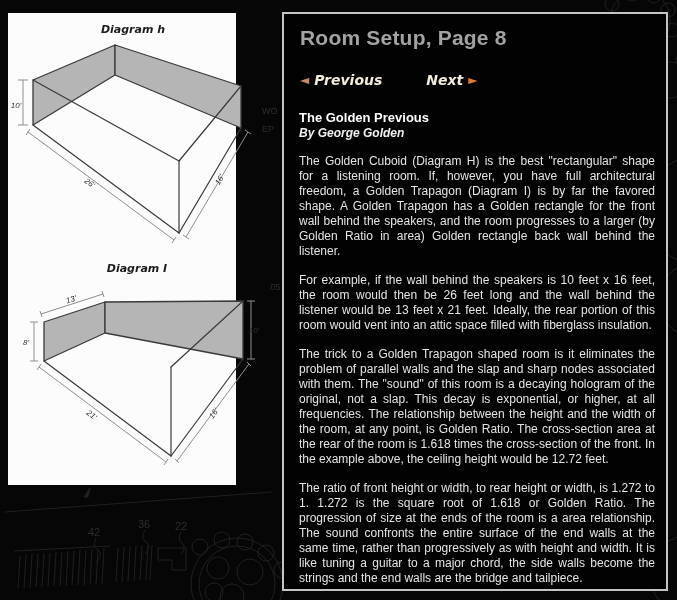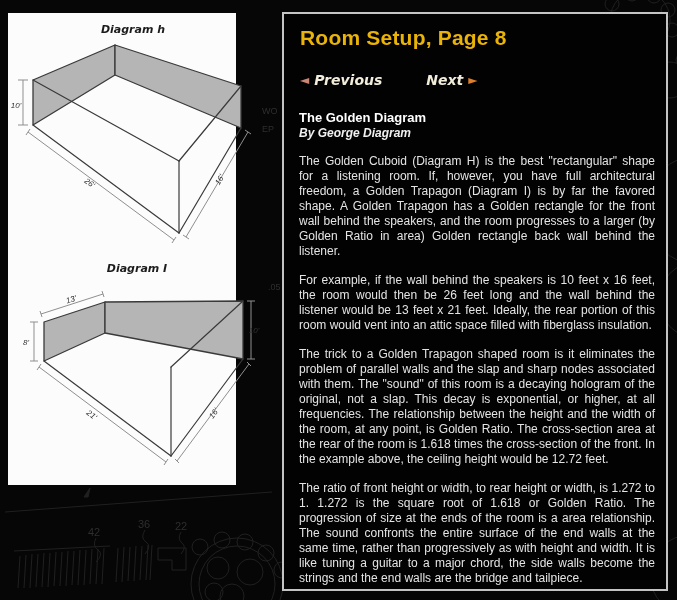--- a/index.html
+++ b/index.html
@@ -28,21 +28,21 @@
   .dimtext{font-size:8px;font-style:italic;fill:#333;font-family:"Liberation Sans",sans-serif;}
 
   
   .content-panel{
     position:absolute;left:282px;top:12px;width:386px;height:579px;
     box-sizing:border-box;background:#020202;
     border:2px solid #c4c4c4;
     padding:8px 12px 0 14px;overflow:hidden;
   }
   .page-title{
-    margin:4px 0 12px 2px;color:#eab308;
+    margin:4px 0 12px 2px;color:#a3a3a3;
     font-size:21px;font-weight:bold;letter-spacing:.2px;
   }
   .nav{
     margin-top:22px;margin-left:2px;display:flex;align-items:center;gap:44px;
     font-family:"DejaVu Sans",sans-serif;font-style:italic;font-weight:bold;
     font-size:14px;color:#f2ecda;
   }
   .nav a{color:#f2ecda;text-decoration:none;cursor:pointer;display:inline-flex;align-items:center;gap:5px;}
   .arr{font-style:normal;font-size:12px;line-height:1;}
   .arr-prev{color:#c98672;}
@@ -193,22 +193,22 @@
     <a>
       <span class="arr arr-prev">◄</span>
       <span>Previous</span>
     </a>
     <a>
       <span>Next</span>
       <span class="arr arr-next">►</span>
     </a>
   </div>
 
-  <h2 class="article-heading">The Golden Diagram</h2>
-  <div class="byline">By George Diagram</div>
+  <h2 class="article-heading">The Golden Previous</h2>
+  <div class="byline">By George Golden</div>
 
   <p>The Golden Cuboid (Diagram H) is the best "rectangular" shape for a listening room. If, however, you have full architectural freedom, a Golden Trapagon (Diagram I) is by far the favored shape. A Golden Trapagon has a Golden rectangle for the front wall behind the speakers, and the room progresses to a larger (by Golden Ratio in area) Golden rectangle back wall behind the listener.</p>
   <p>For example, if the wall behind the speakers is 10 feet x 16 feet, the room would then be 26 feet long and the wall behind the listener would be 13 feet x 21 feet. Ideally, the rear portion of this room would vent into an attic space filled with fiberglass insulation.</p>
   <p>The trick to a Golden Trapagon shaped room is it eliminates the problem of parallel walls and the slap and sharp nodes associated with them. The "sound" of this room is a decaying hologram of the original, not a slap. This decay is exponential, or higher, at all frequencies. The relationship between the height and the width of the room, at any point, is Golden Ratio. The cross-section area at the rear of the room is 1.618 times the cross-section of the front. In the example above, the ceiling height would be 12.72 feet.</p>
   <p>The ratio of front height or width, to rear height or width, is 1.272 to 1. 1.272 is the square root of 1.618 or Golden Ratio. The progression of size at the ends of the room is a area relationship. The sound confronts the entire surface of the end walls at the same time, rather than progressively as with height and width. It is like tuning a guitar to a major chord, the side walls become the strings and the end walls are the bridge and tailpiece.</p>
 
   <div class="nav nav-bottom">
     <a>
       <span class="arr arr-prev">◄</span>
       <span>Previous</span>

